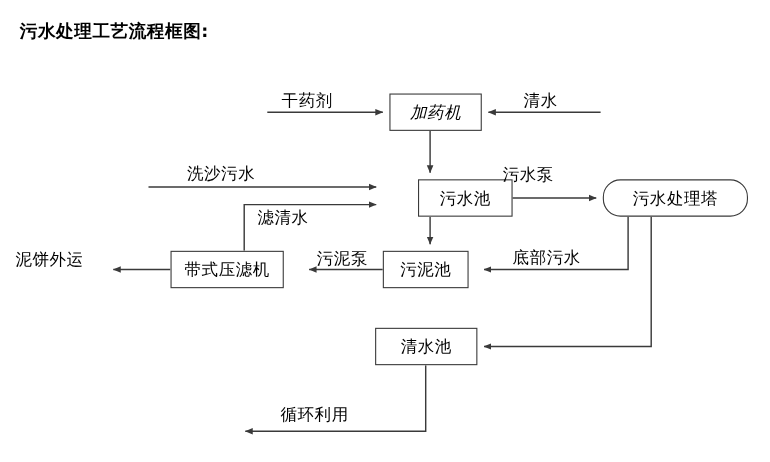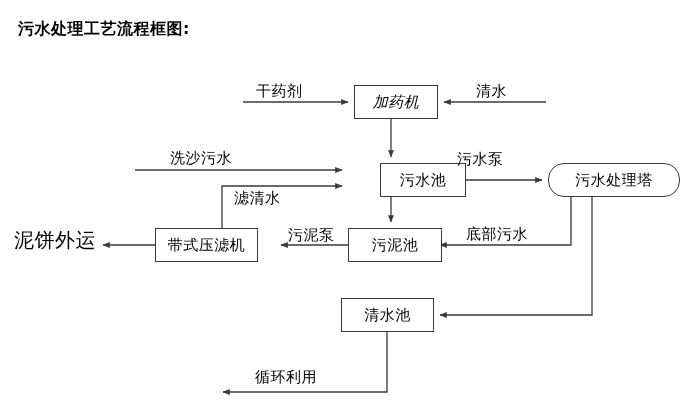--- a/index.html
+++ b/index.html
@@ -54,21 +54,21 @@
   .edge-label {
     position: absolute;
     font-size: 15px;
     color: #000000;
     white-space: nowrap;
     letter-spacing: 0.5px;
     background: transparent;
   }
   .terminal-label {
     position: absolute;
-    font-size: 20px;
+    font-size: 15px;
     color: #000000;
     white-space: nowrap;
     letter-spacing: 0.5px;
   }
 </style>
 </head>
 <body>
 
 <div id="canvas">
 
@@ -118,21 +118,21 @@
   </div>
 
   <div class="node" style="left:548px; top:163px; width:132px; height:34px;border-radius:16px;">
     <span>污水处理塔</span>
   </div>
 
   <div class="node" style="left:155px; top:228px; width:103px; height:34px;align-items:center;">
     <span>带式压滤机</span>
   </div>
 
-  <div class="node" style="left:348px; top:228px; width:94px; height:34px;">
+  <div class="node" style="left:348px; top:228px; width:78px; height:34px;">
     <span>污泥池</span>
   </div>
 
   <div class="node" style="left:341px; top:298px; width:93px; height:34px;">
     <span>清水池</span>
   </div>
 
   <div class="edge-label" style="left:256px; top:82px;">干药剂</div>
 
   <div class="edge-label" style="left:476px; top:82px;">清水</div>

